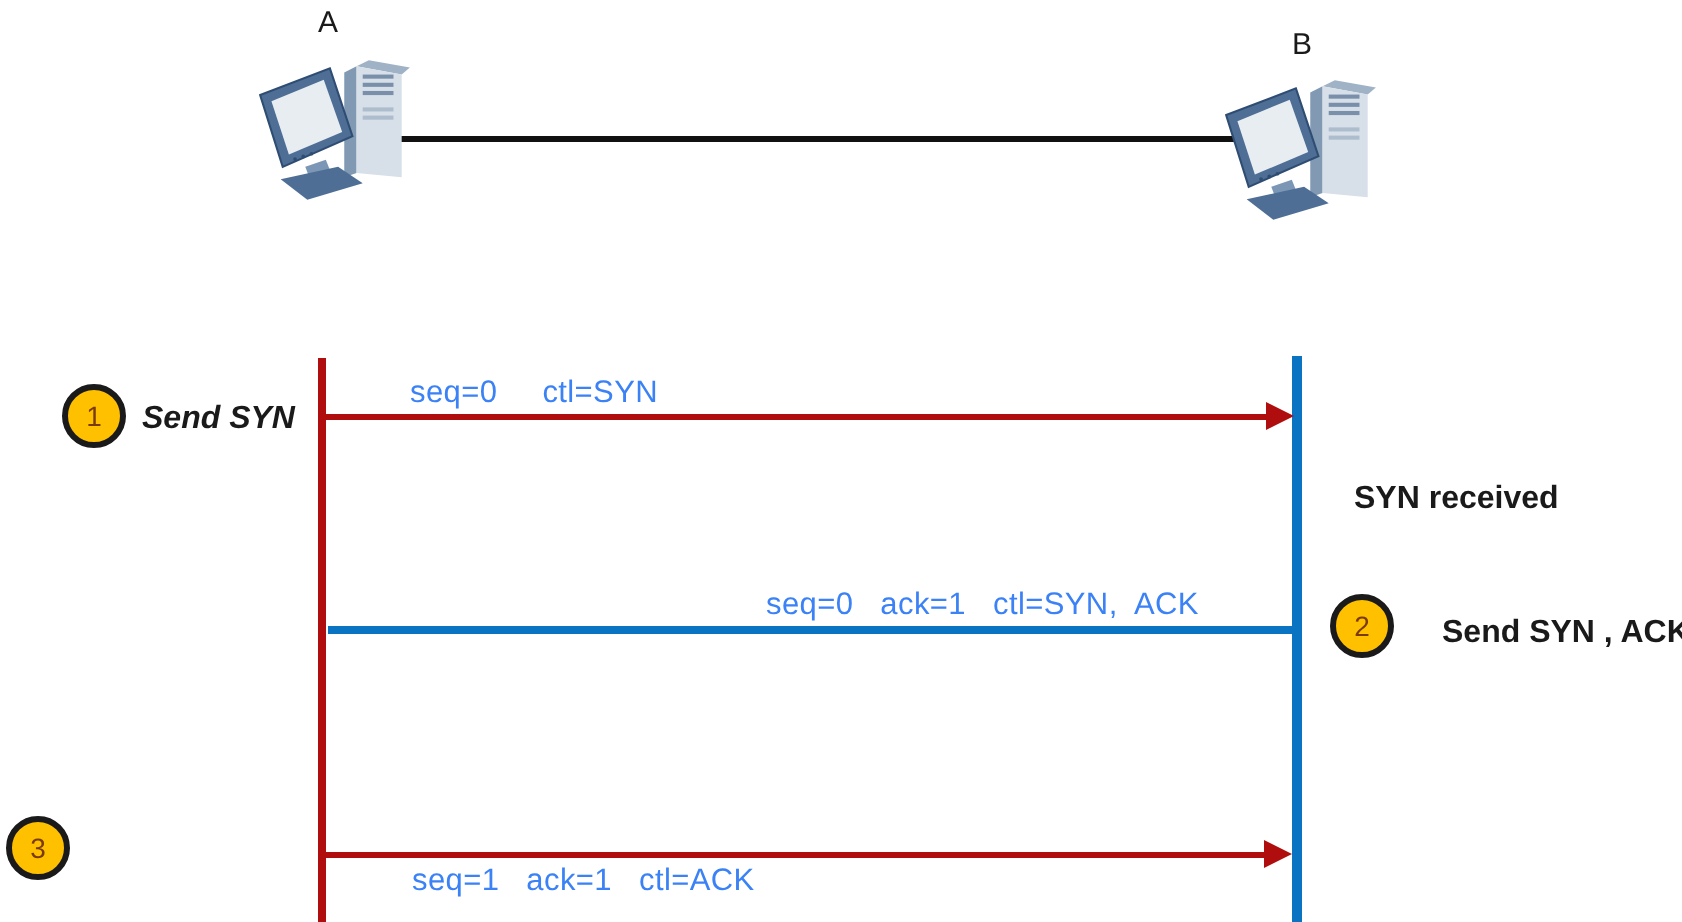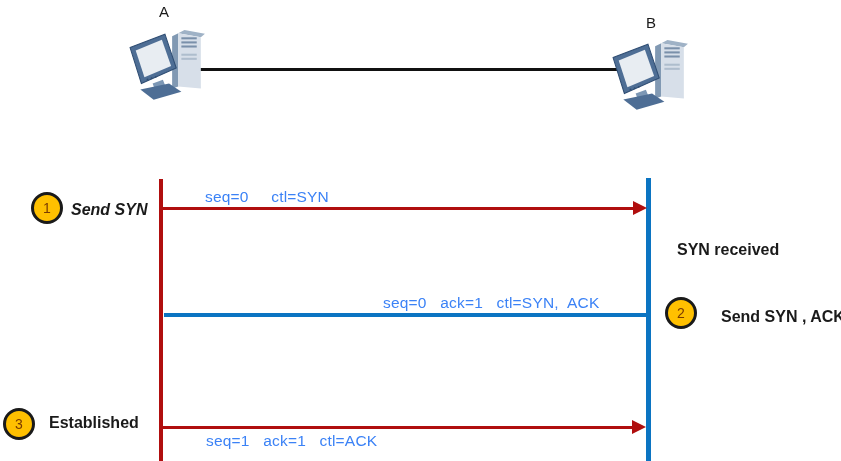--- a/index.html
+++ b/index.html
@@ -83,19 +83,18 @@
   <div class="abs hline-blue" style="left:164px;top:313px;width:482px;"></div>
 
   <div class="abs step-circle" style="left:665px;top:297px;">
     <span>2</span>
   </div>
   <div class="abs step-label" style="left:721px;top:308px;">Send SYN , ACK</div>
 
   <div class="abs step-circle" style="left:3px;top:408px;">
     <span>3</span>
   </div>
-  <div class="abs step-label" style="left:49px;top:414px;">Established</div>
 
   <div class="abs msg-text" style="left:206px;top:404px;margin-top:28px;">seq=1   ack=1   ctl=ACK</div>
   <div class="abs hline-red" style="left:163px;top:426px;width:471px;"></div>
   <div class="abs arrowhead-right" style="left:632px;top:420px;"></div>
 
 </div>
 
 </body></html>

